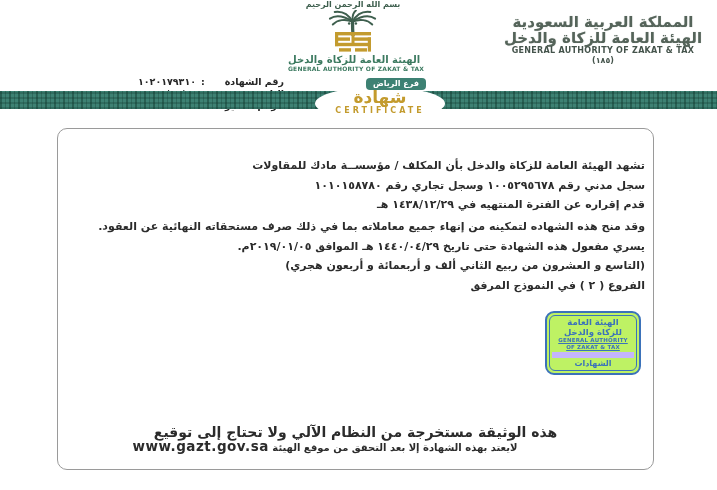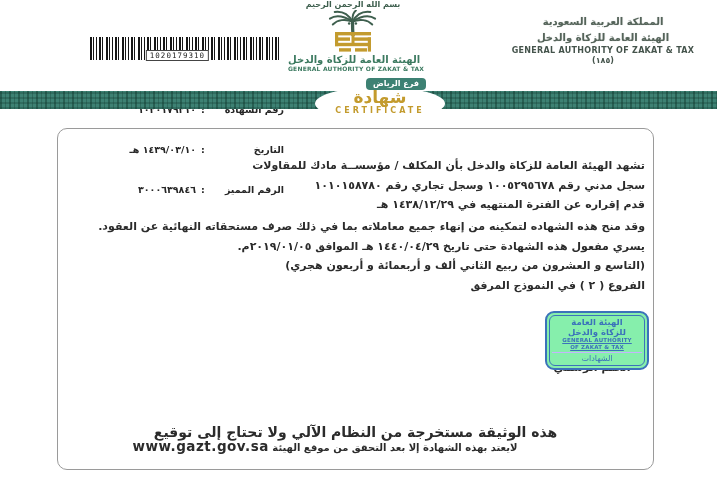--- a/index.html
+++ b/index.html
@@ -14,21 +14,21 @@
   .barcode-num { position:absolute; left:50%; bottom:-1px; transform:translateX(-62%);
     background:#fff; border:1px solid #444; padding:0 3px;
     font-family:"DejaVu Sans Mono", monospace; font-size:7.5px; color:#222; letter-spacing:1px; }
   .meta-rows { position:absolute; left:88px; top:76px; width:196px; }
   .meta-row { display:grid; grid-template-columns:108px 14px 1fr; align-items:baseline;
     font-size:9.5px; font-weight:bold; color:#262626; line-height:11px; margin-bottom:1px; }
   .meta-value { direction:rtl; text-align:right; }
   .meta-colon { text-align:center; }
   .meta-colon::before { content:":"; }
   .meta-label { direction:rtl; text-align:left; } 
-  .meta-label { text-align:right;margin-top:28px; }
+  .meta-label { text-align:right; }
 
   
   .logo-block { position:absolute; left:288px; top:0; width:130px; text-align:center; }
   .bismillah { font-size:8px; font-weight:bold; color:#3e5f4e; line-height:10px; }
   .palm { display:block; margin:0 auto; }
   .kufic { display:block; margin:-4px auto 0; }
   .authority-ar { font-size:10px; font-weight:bold; color:#3c7a60; line-height:11px; white-space:nowrap; }
   .authority-en { font-size:6px; font-weight:bold; color:#3c7a60; line-height:7px; letter-spacing:.2px; white-space:nowrap; }
   .branch-box { position:absolute; left:366px; top:78px; background:#3d8173; color:#fff;
     font-size:8px; font-weight:bold; padding:1px 7px 2px; border-radius:4px; z-index:4; white-space:nowrap; }
@@ -39,61 +39,58 @@
       repeating-linear-gradient(90deg, rgba(15,55,45,.45) 0 2px, transparent 2px 5px, rgba(15,55,45,.30) 5px 6px, transparent 6px 9px),
       repeating-linear-gradient(0deg, rgba(15,55,45,.28) 0 2px, transparent 2px 5px);
     z-index:1; }
   .cert-ellipse { position:absolute; left:295px; top:87px; width:130px; height:33px; background:#fff;
     border-radius:50%; z-index:3; text-align:center; padding-top:1px;margin-left:20px; }
   .cert-ar { font-size:17px; font-weight:bold; color:#c39b2e; line-height:18px; }
   .cert-en { font-size:8px; font-weight:bold; color:#c39b2e; letter-spacing:3px; line-height:9px; }
 
   
   .right-block { position:absolute; left:498px; top:14px; width:210px; text-align:center; }
-  .kingdom-ar, .right-authority-ar { font-size:10px; font-weight:bold; color:#55645a;
+  .kingdom-ar, .right-authority-ar { font-size:15px; font-weight:bold; color:#55645a;
     line-height:16px; white-space:nowrap; text-shadow:0 0 1px rgba(85,100,90,.4); }
   .right-authority-en { font-size:8px; font-weight:bold; color:#45544c; line-height:10px; letter-spacing:.3px; }
   .right-code { font-size:8px; font-weight:bold; color:#45544c; line-height:10px; }
 
   
   .doc-box { position:absolute; left:57px; top:128px; width:597px; height:342px;
     border:1px solid #9a9a9a; border-radius:10px; }
   .para { position:absolute; right:72px; text-align:right; direction:rtl;
     font-size:11px; font-weight:bold; color:#2b2b2b; line-height:19.5px; width:560px; }
   .para1 { top:156px; }
   .para2 { top:217px; }
   .branches { position:absolute; right:72px; top:279px; direction:rtl; text-align:right;
     font-size:11px; font-weight:bold; color:#2b2b2b; }
 
   
-  .stamp { position:absolute; left:545px; top:311px; width:104px; border:2px solid #3b72ba;
-    border-radius:9px; padding:2px; background:#86efac; z-index:2; }
+  .stamp { position:absolute; left:545px; top:311px; width:96px; border:2px solid #3b72ba;
+    border-radius:9px; padding:2px; background:#bef264; z-index:2; }
   .stamp-inner { border:1px solid #3b72ba; border-radius:6px; padding:2px 2px 1px; text-align:center; color:#3b72ba; }
   .stamp-ar { font-size:8.5px; font-weight:bold; line-height:9.5px; direction:rtl; }
   .stamp-en { font-size:5.5px; font-weight:bold; line-height:6.5px; letter-spacing:.2px; text-decoration:underline; }
-  .stamp-section { font-size:8px; font-weight:normal; line-height:10px; direction:rtl;
-    border-top:1px solid #c4b5fd; margin-top:2px; padding-top:1px; }
+  .stamp-section { font-size:8px; font-weight:bold; line-height:10px; direction:rtl;
+    border-top:6px solid #c4b5fd; margin-top:2px; padding-top:1px; }
   .seal-label { position:absolute; left:548px; top:361px; width:88px; text-align:center;
     direction:rtl; font-size:11px; font-weight:bold; color:#2b2b2b; }
 
   
   .footer1 { position:absolute; left:57px; top:424px; width:597px; text-align:center;
     direction:rtl; font-size:14px; font-weight:bold; color:#2b2b2b; }
   .footer2 { position:absolute; left:57px; top:438px; width:536px; text-align:center;
     direction:rtl; font-size:10px; font-weight:bold; color:#2b2b2b; }
   .footer-url { font-size:13.5px; font-weight:bold; letter-spacing:.5px; }
 </style>
 </head>
 <body>
 
 <div class="page">
 
-  <div class="barcode">
-    <span class="barcode-num">1020179310</span>
-  </div>
   <div class="meta-rows">
     <div class="meta-row">
       <span class="meta-value">١٠٢٠١٧٩٣١٠</span>
       <span class="meta-colon"></span>
       <span class="meta-label">رقم الشهادة</span>
     </div>
     <div class="meta-row">
       <span class="meta-value">١٤٣٩/٠٣/١٠ هـ</span>
       <span class="meta-colon"></span>
       <span class="meta-label">التاريخ</span>

